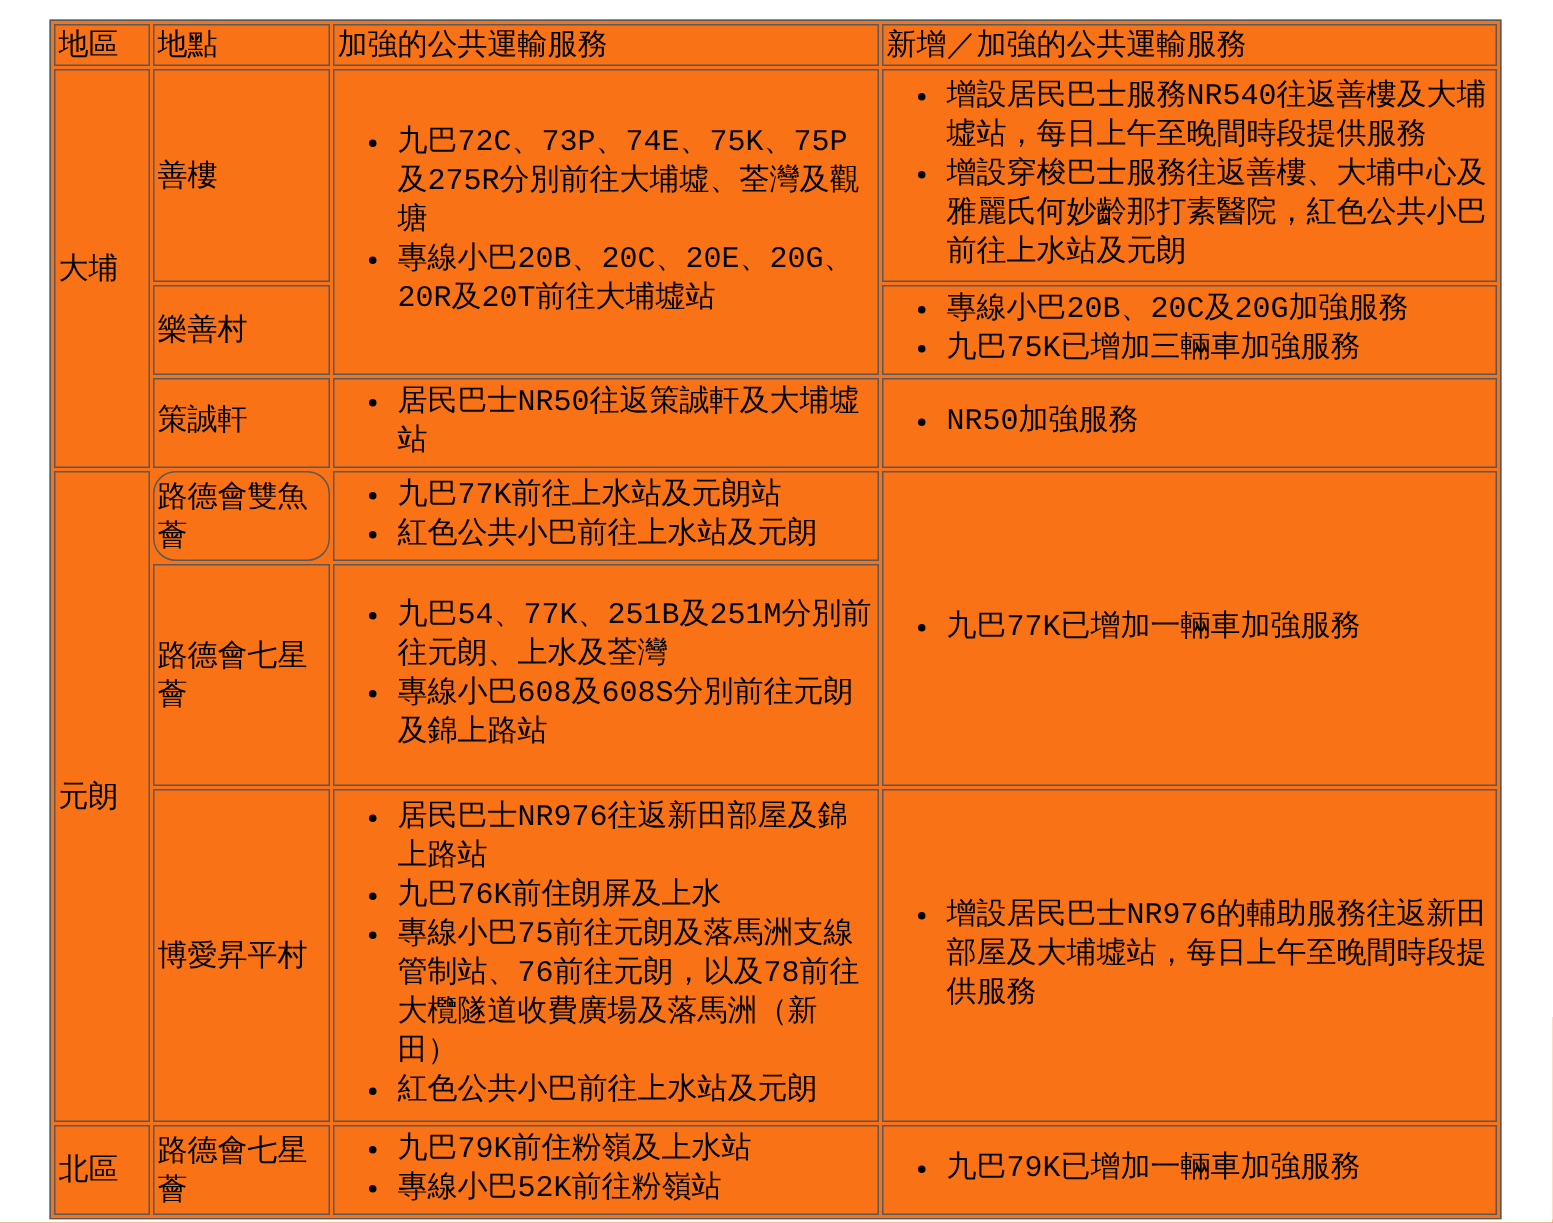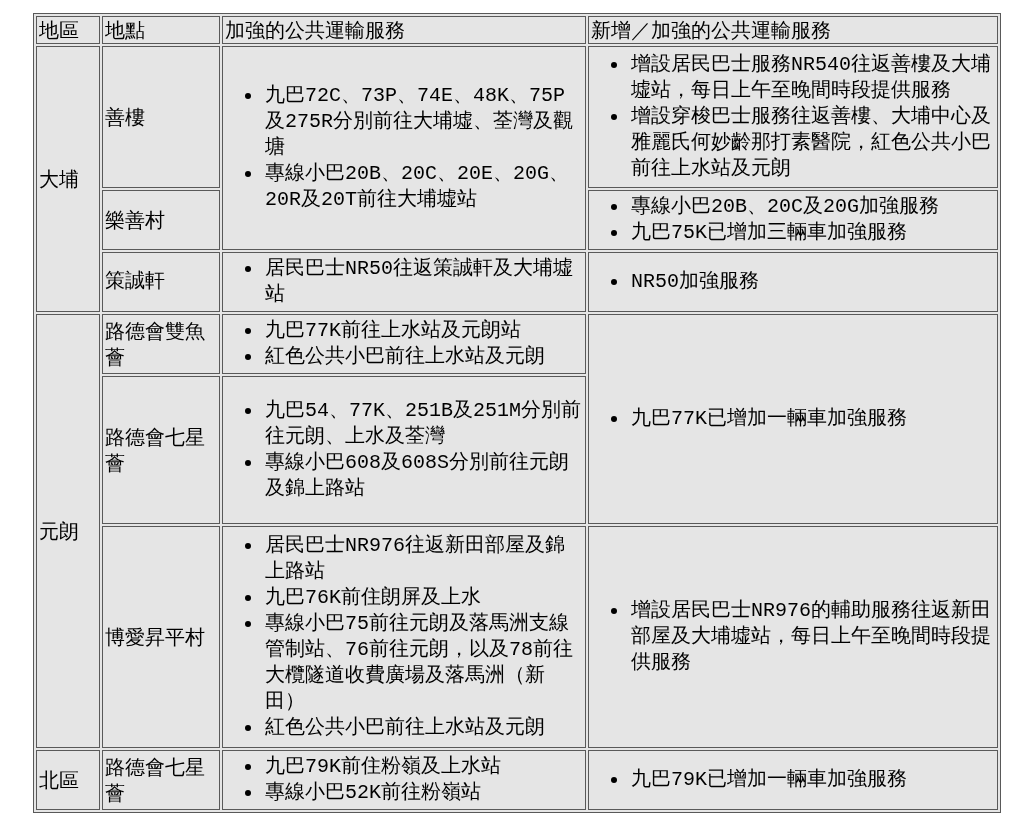--- a/index.html
+++ b/index.html
@@ -11,21 +11,21 @@
     padding: 13px 0 0 33px;
     font-family: "Liberation Serif", "DejaVu Serif", serif;
     color: #000000;
   }
   table.transport {
     border-collapse: separate;
     border-spacing: 2px;
     border: 1px solid #595959;
     table-layout: fixed;
     width: 968px;
-    background: #e5e5e5;
+    background: #f97316;
   }
   table.transport th,
   table.transport td {
     border: 1px solid #595959;
     font-size: 20px;
     font-weight: normal;
     text-align: left;
     vertical-align: middle;
     padding: 0 2px;
     line-height: 1.3;
@@ -38,21 +38,21 @@
   }
   ul.svc li {
     padding-left: 2px;
     margin: 0;
     font-family: Liberation Mono, monospace;
   }
   .rh1 { height: 24px; }
   .rh2 { height: 140px; }
   .rh3 { height: 51px; }
   .rh4 { height: 54px; font-family: Liberation Mono, monospace; }
-  .rh5 { height: 54px; }
+  .rh5 { height: 54px; border-radius: 15px; }
   .rh6 { height: 146px; }
   .rh7 { height: 220px; }
   .rh8 { height: 50px; }
 </style>
 </head>
 <body>
 
 <table class="transport">
   <colgroup>
     <col style="width:64px">
@@ -67,21 +67,21 @@
     <th>地點</th>
     <th>加強的公共運輸服務</th>
     <th>新增／加強的公共運輸服務</th>
   </tr>
 
   <tr>
     <td rowspan="3">大埔</td>
     <td class="rh2">善樓</td>
     <td rowspan="2">
       <ul class="svc">
-        <li>九巴72C、73P、74E、48K、75P及275R分別前往大埔墟、荃灣及觀塘</li>
+        <li>九巴72C、73P、74E、75K、75P及275R分別前往大埔墟、荃灣及觀塘</li>
         <li>專線小巴20B、20C、20E、20G、20R及20T前往大埔墟站</li>
       </ul>
     </td>
     <td>
       <ul class="svc">
         <li>增設居民巴士服務NR540往返善樓及大埔墟站，每日上午至晚間時段提供服務</li>
         <li>增設穿梭巴士服務往返善樓、大埔中心及雅麗氏何妙齡那打素醫院，紅色公共小巴前往上水站及元朗</li>
       </ul>
     </td>
   </tr>

